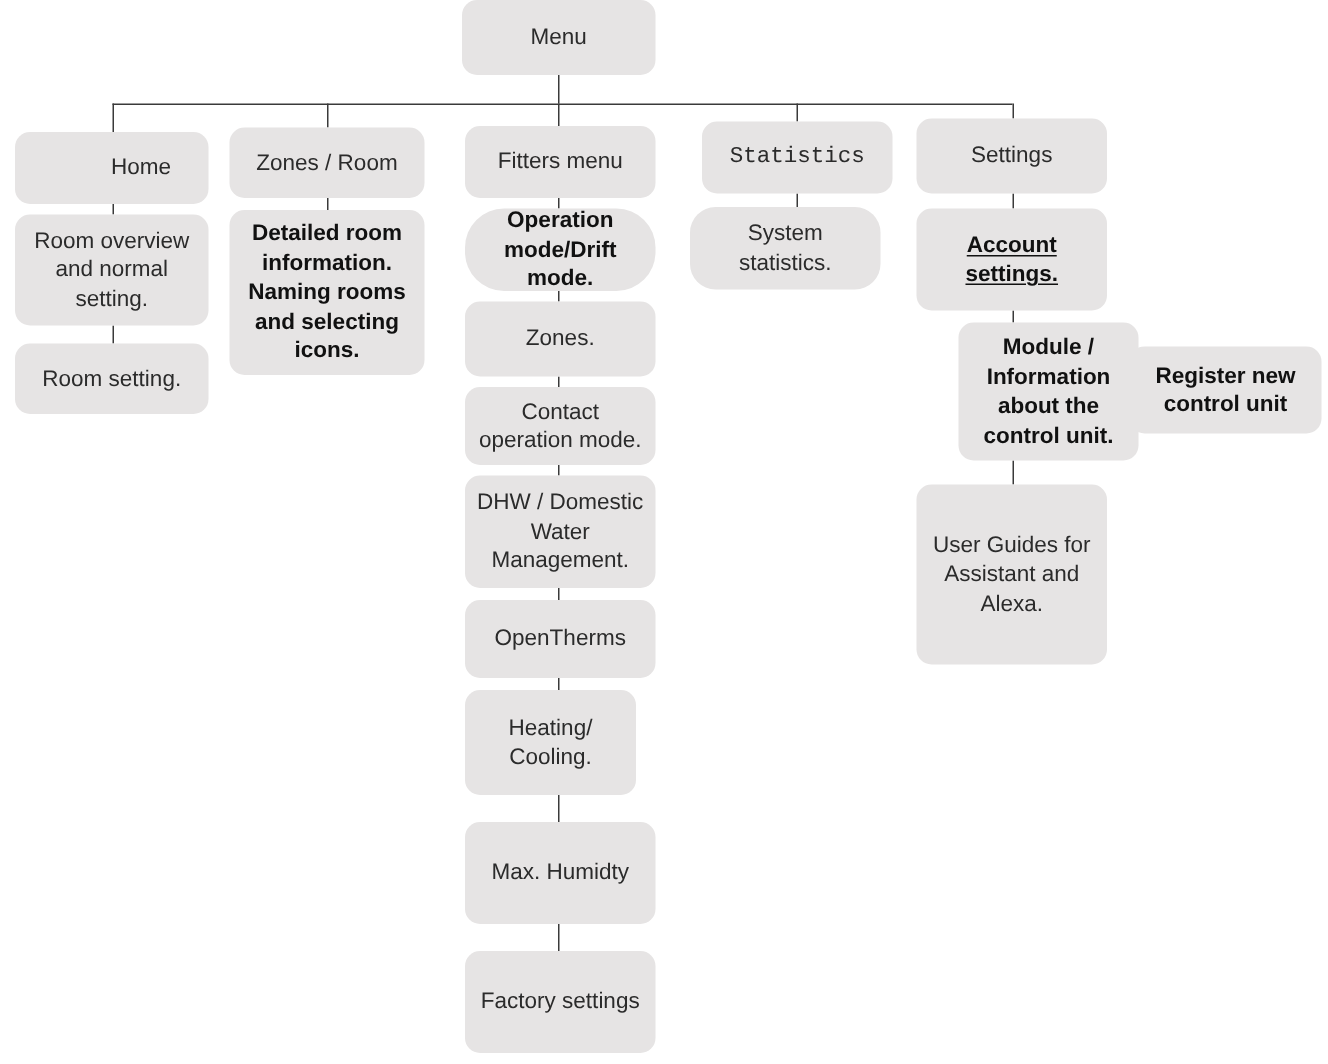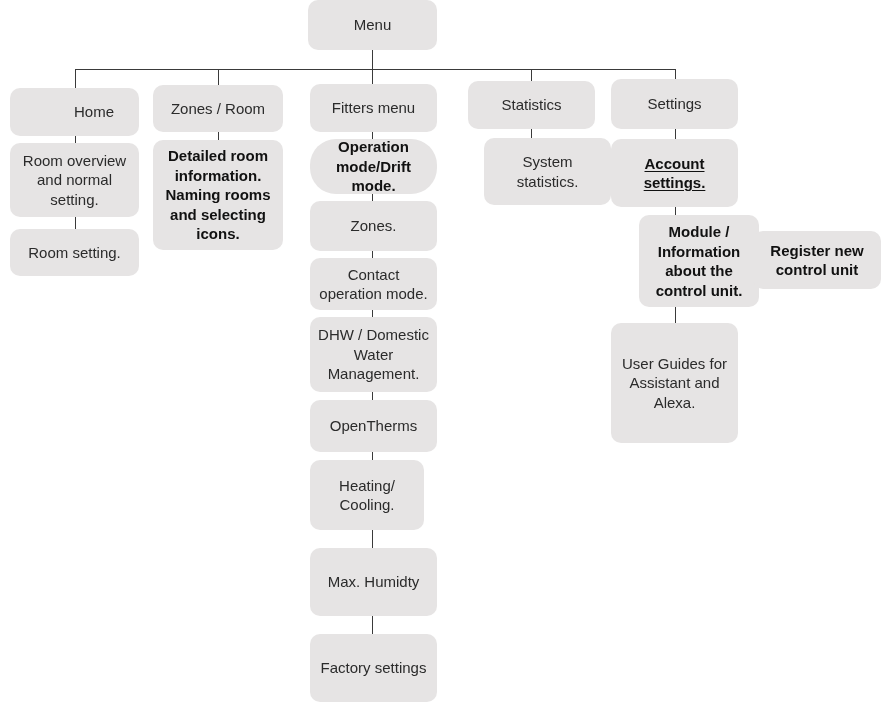--- a/index.html
+++ b/index.html
@@ -131,24 +131,24 @@
     <div class="node" style="left: 310px; top: 460px; width: 114px; height: 70px;">
       <span class="label">Heating/
 Cooling.</span>
     </div>
     <div class="node" style="left: 310px; top: 548px; width: 127px; height: 68px;">
       <span class="label">Max. Humidty</span>
     </div>
     <div class="node" style="left: 310px; top: 634px; width: 127px; height: 68px;">
       <span class="label">Factory settings</span>
     </div>
-    <div class="node" style="left: 468px; top: 81px; width: 127px; height: 48px;">
+    <div class="node" style="left: 468px; top: 81px; width: 127px; height: 48px; font-family: Liberation Mono, monospace;">
       <span class="label">Statistics</span>
     </div>
-    <div class="node" style="left: 484px; top: 138px; width: 127px; height: 67px;">
+    <div class="node" style="left: 460px; top: 138px; width: 127px; height: 55px; border-radius: 17px;">
       <span class="label">System
 statistics.</span>
     </div>
     <div class="node" style="left: 611px; top: 79px; width: 127px; height: 50px;">
       <span class="label">Settings</span>
     </div>
     <div class="node bold underline" style="left: 611px; top: 139px; width: 127px; height: 68px;">
       <span class="label">Account
 settings.</span>
     </div>

